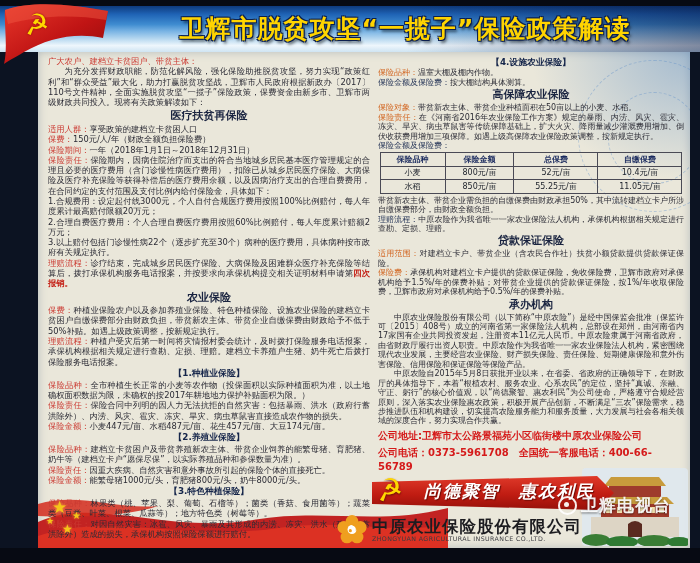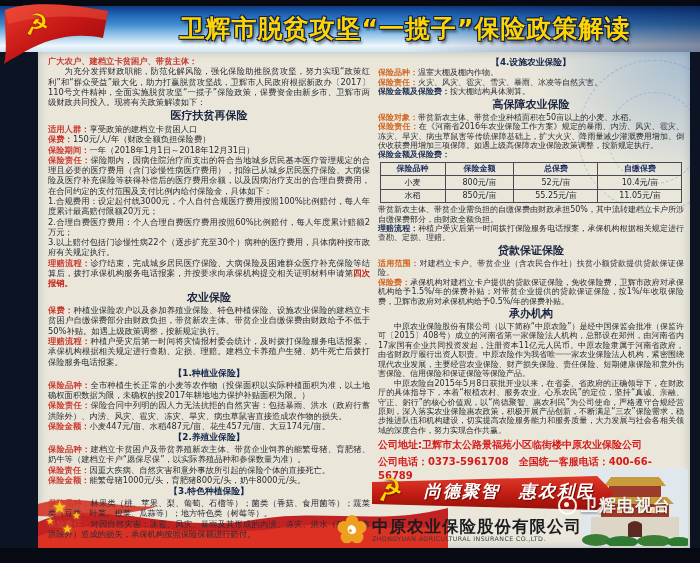--- a/index.html
+++ b/index.html
@@ -26,21 +26,21 @@
   .dc2 { width:90px; height:90px; right:-10px; top:40px; }
   .glow-tr { position:absolute; right:0; top:0; width:160px; height:130px;
     background:radial-gradient(ellipse at top right, rgba(60,120,190,.40), rgba(60,120,190,0) 70%); }
 
   
   .col { position:absolute; top:4px; color:#2b2b35; text-align:justify; z-index:3; }
   .col-l { left:10px;  width:322px; font-size:8.3px; line-height:1.24; }
   .col-r { left:340px; width:306px; font-size:8px;  line-height:1.18; }
   .para { margin:0; }
   .ind { text-indent:2em; }
-  .lab { font-weight:bold; }
+  .lab { font-weight:normal; }
   .lab.r { color:#cb3a32; }
   .lab.o { color:#d2641e; }
   .lab.b { color:#1d2d52; }
   .redt { color:#c42016; font-weight:bold; }
   .hdr { text-align:center; font-weight:bold; color:#1a2440; font-size:11px; margin:2px 0 1px; }
   .subhdr { text-align:center; font-weight:bold; color:#15254a; font-size:8.8px; margin:1px 0 1px; }
 
   table.fee { width:99%; border-collapse:collapse; margin:2px auto 2px; font-size:8px; }
   table.fee th, table.fee td { border:1px solid #4a4a55; text-align:center; padding:1.5px 0; }
   table.fee th { color:#1a2a5e; font-weight:bold;margin-top:8px; }
@@ -141,21 +141,20 @@
       <p class="para"><b class="lab r">保险金额：</b><span>能繁母猪1000元/头，育肥猪800元/头，奶牛8000元/头。</span></p>
 
       <div class="subhdr">【3.特色种植保险】</div>
       <p class="para"><b class="lab r">保险品种：</b><span>林果类（桃、苹果、梨、葡萄、石榴等）；菌类（香菇、食用菌等）；蔬菜类（豆类、叶菜、根菜、瓜蒜等）；地方特色类（树莓等）。</span></p>
       <p class="para"><b class="lab r">保险责任：</b><span>对因自然灾害：冰雹、风灾、暴雨及其形成的内涝、冻灾、洪水（政府行蓄洪除外）造成的损失，承保机构按照保险保额进行赔付。</span></p>
     </div>
 
     <div class="col col-r">
       <div class="subhdr">【4.设施农业保险】</div>
       <p class="para"><b class="lab o">保险品种：</b><span>温室大棚及棚内作物。</span></p>
-      <p class="para"><b class="lab o">保险责任：</b><span>火灾、风灾、雹灾、雪灾、暴雨、冰凌等自然灾害。</span></p>
       <p class="para"><b class="lab b">保险金额及保险费：</b><span>按大棚结构具体测算。</span></p>
 
       <div class="hdr">高保障农业保险</div>
       <p class="para"><b class="lab o">保险对象：</b><span>带贫新农主体、带贫企业种植面积在50亩以上的小麦、水稻。</span></p>
       <p class="para"><b class="lab o">保险责任：</b><span>在《河南省2016年农业保险工作方案》规定的暴雨、内涝、风灾、雹灾、冻灾、旱灾、病虫草鼠害等传统保障基础上，扩大火灾、降雨量减少灌溉费用增加、倒伏收获费用增加三项保障。如遇上级高保障农业保险政策调整，按新规定执行。</span></p>
       <p class="para"><b class="lab b">保险金额及保险费：</b></p>
 
       <table class="fee">
         <tbody>
             <tr>
@@ -173,21 +172,21 @@
         <tr>
           <td>水稻</td>
           <td>850元/亩</td>
           <td>55.25元/亩</td>
           <td>11.05元/亩</td>
         </tr>
       </tbody>
         </table>
 
       <p class="para"><span>带贫新农主体、带贫企业需负担的自缴保费由财政承担50%，其中流转建档立卡户所涉自缴保费部分，由财政全额负担。</span></p>
-      <p class="para"><b class="lab b">理赔流程：</b><span>种植户受灾后第一时间拨打保险服务电话报案，承保机构根据相关规定进行查勘、定损、理赔。</span></p>
+      <p class="para"><b class="lab b">理赔流程：</b><span>中原农险作为我省唯一一家农业保险法人机构，承保机构根据相关规定进行查勘、定损、理赔。</span></p>
 
       <div class="hdr">贷款保证保险</div>
       <p class="para"><b class="lab o">适用范围：</b><span>对建档立卡户、带贫企业（含农民合作社）扶贫小额贷款提供贷款保证保险。</span></p>
       <p class="para"><b class="lab o">保险费：</b><span>承保机构对建档立卡户提供的贷款保证保险，免收保险费，卫辉市政府对承保机构给予1.5%/年的保费补贴；对带贫企业提供的贷款保证保险，按1%/年收取保险费，卫辉市政府对承保机构给予0.5%/年的保费补贴。</span></p>
 
       <div class="hdr">承办机构</div>
       <p class="para ind"><span>中原农业保险股份有限公司（以下简称“中原农险”）是经中国保监会批准（保监许可〔2015〕408号）成立的河南省第一家保险法人机构，总部设在郑州，由河南省内17家国有企业共同投资发起，注册资本11亿元人民币。中原农险隶属于河南省政府，由省财政厅履行出资人职责。中原农险作为我省唯一一家农业保险法人机构，紧密围绕现代农业发展，主要经营农业保险、财产损失保险、责任保险、短期健康保险和意外伤害保险、信用保险和保证保险等保险产品。</span></p>
       <p class="para ind"><span>中原农险自2015年5月8日获批开业以来，在省委、省政府的正确领导下，在财政厅的具体指导下，本着“根植农村、服务农业、心系农民”的定位，坚持“真诚、亲融、守正、躬行”的核心价值观，以“尚德聚智、惠农利民”为公司使命，严格遵守合规经营原则，深入落实农业保险惠农政策，积极开展产品创新，不断满足“三农”保险需求，稳步推进队伍和机构建设，切实提高农险服务能力和服务质量，大力发展与社会各相关领域的深度合作，努力实现合作共赢。</span></p>
 
       <p class="para contact"><span>公司地址:卫辉市太公路景福苑小区临街楼中原农业保险公司</span></p>

